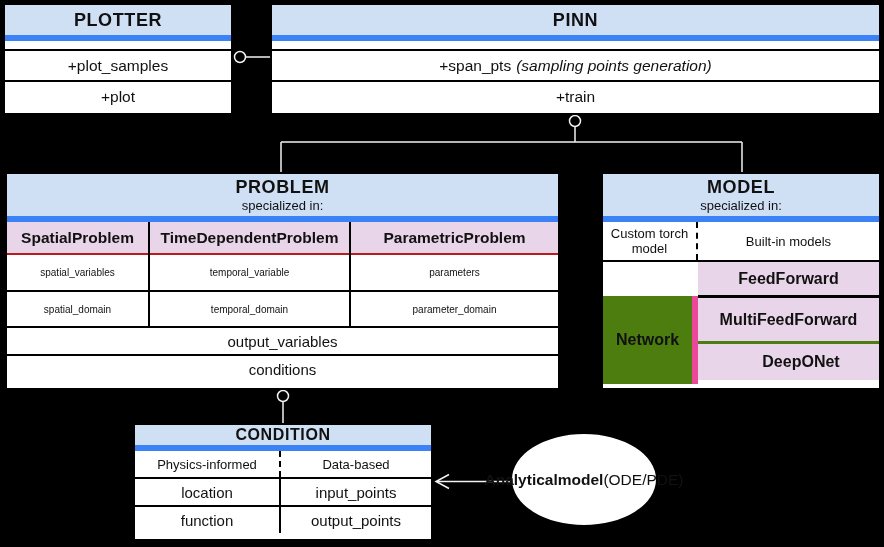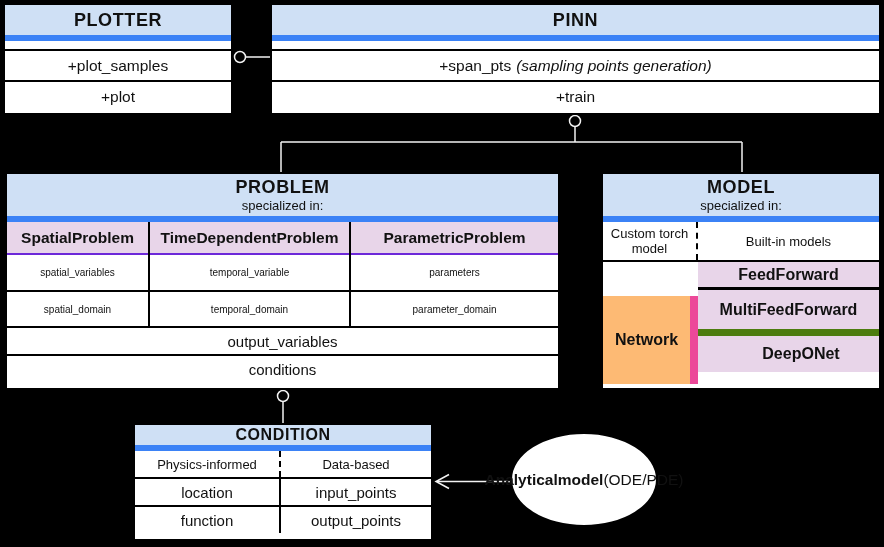--- a/index.html
+++ b/index.html
@@ -25,37 +25,37 @@
   
   #pinn{left:270px;top:3px;width:611px;height:112px;}
   #pinn .hdr{height:36px;}
   #pinn .mrow{height:31px;gap:5px;}
   
   #problem{left:5px;top:172px;width:555px;height:218px;}
   #problem .hdr{height:48px;}
   .pgrid{display:flex;}
   .pcol{display:flex;flex-direction:column;box-sizing:border-box;}
   .pcol.bl{border-left:2px solid #000;}
-  .pcolhead{height:31px;background:#e8d5e9;border-bottom:2px solid #6d28d9;display:flex;align-items:center;justify-content:center;font-weight:bold;font-size:15.5px;}
+  .pcolhead{height:31px;background:#e8d5e9;border-bottom:2px solid #b91c1c;display:flex;align-items:center;justify-content:center;font-weight:bold;font-size:15.5px;}
   .pcell{display:flex;align-items:center;justify-content:center;font-size:10px;text-align:right;}
   .pc1{height:35px;border-bottom:2px solid #000;}
   .pc2{height:34px;}
   .spanrow{border-top:2px solid #000;height:28px;display:flex;align-items:center;justify-content:center;font-size:15px;box-sizing:border-box;}
   
   #model{left:601px;top:172px;width:280px;height:218px;}
   #model .hdr{height:48px;}
   .msub{display:flex;height:38px;box-sizing:border-box;}
   .msub-l{width:95px;border-right:2px dashed #000;display:flex;align-items:center;justify-content:center;text-align:center;font-size:13px;line-height:15px;box-sizing:border-box;padding:0 3px;}
   .msub-r{flex:1;display:flex;align-items:center;justify-content:center;font-size:13px;}
   .mgrid{display:flex;border-top:2px solid #000;height:124px;box-sizing:border-box;}
-  .mleft{width:95px;background:#fdba74;border-right:8px solid #ec4899;display:flex;align-items:center;justify-content:center;font-weight:bold;font-size:16px;box-sizing:border-box;margin-top:34px;}
+  .mleft{width:95px;background:#4d7c0f;border-right:6px solid #ec4899;display:flex;align-items:center;justify-content:center;font-weight:bold;font-size:16px;box-sizing:border-box;margin-top:34px;}
   .mright{flex:1;display:flex;flex-direction:column;}
   .mcell{background:#e8d5e9;display:flex;align-items:center;justify-content:center;font-weight:bold;font-size:16px;box-sizing:border-box;}
-  .mc1{height:28px;border-bottom:3px solid #000;}
-  .mc2{height:46px;border-bottom:7px solid #4d7c0f;}
+  .mc1{height:36px;border-bottom:3px solid #000;}
+  .mc2{height:46px;border-bottom:3px solid #4d7c0f;}
   .mc3{height:36px;padding-left:25px;}
   
   #condition{left:133px;top:423px;width:300px;height:118px;}
   #condition .hdr{height:26px;}
   #condition .title1{font-size:16px;}
   .csub{display:flex;height:26px;}
   .csub-l{width:146px;border-right:2px dashed #000;display:flex;align-items:center;justify-content:center;font-size:13px;box-sizing:border-box;}
   .csub-r{flex:1;display:flex;align-items:center;justify-content:center;font-size:13px;}
   .crow{display:flex;height:28px;border-top:2px solid #000;box-sizing:border-box;}
   .ccell-l{width:146px;border-right:2px solid #000;display:flex;align-items:center;justify-content:center;font-size:15px;box-sizing:border-box;}

